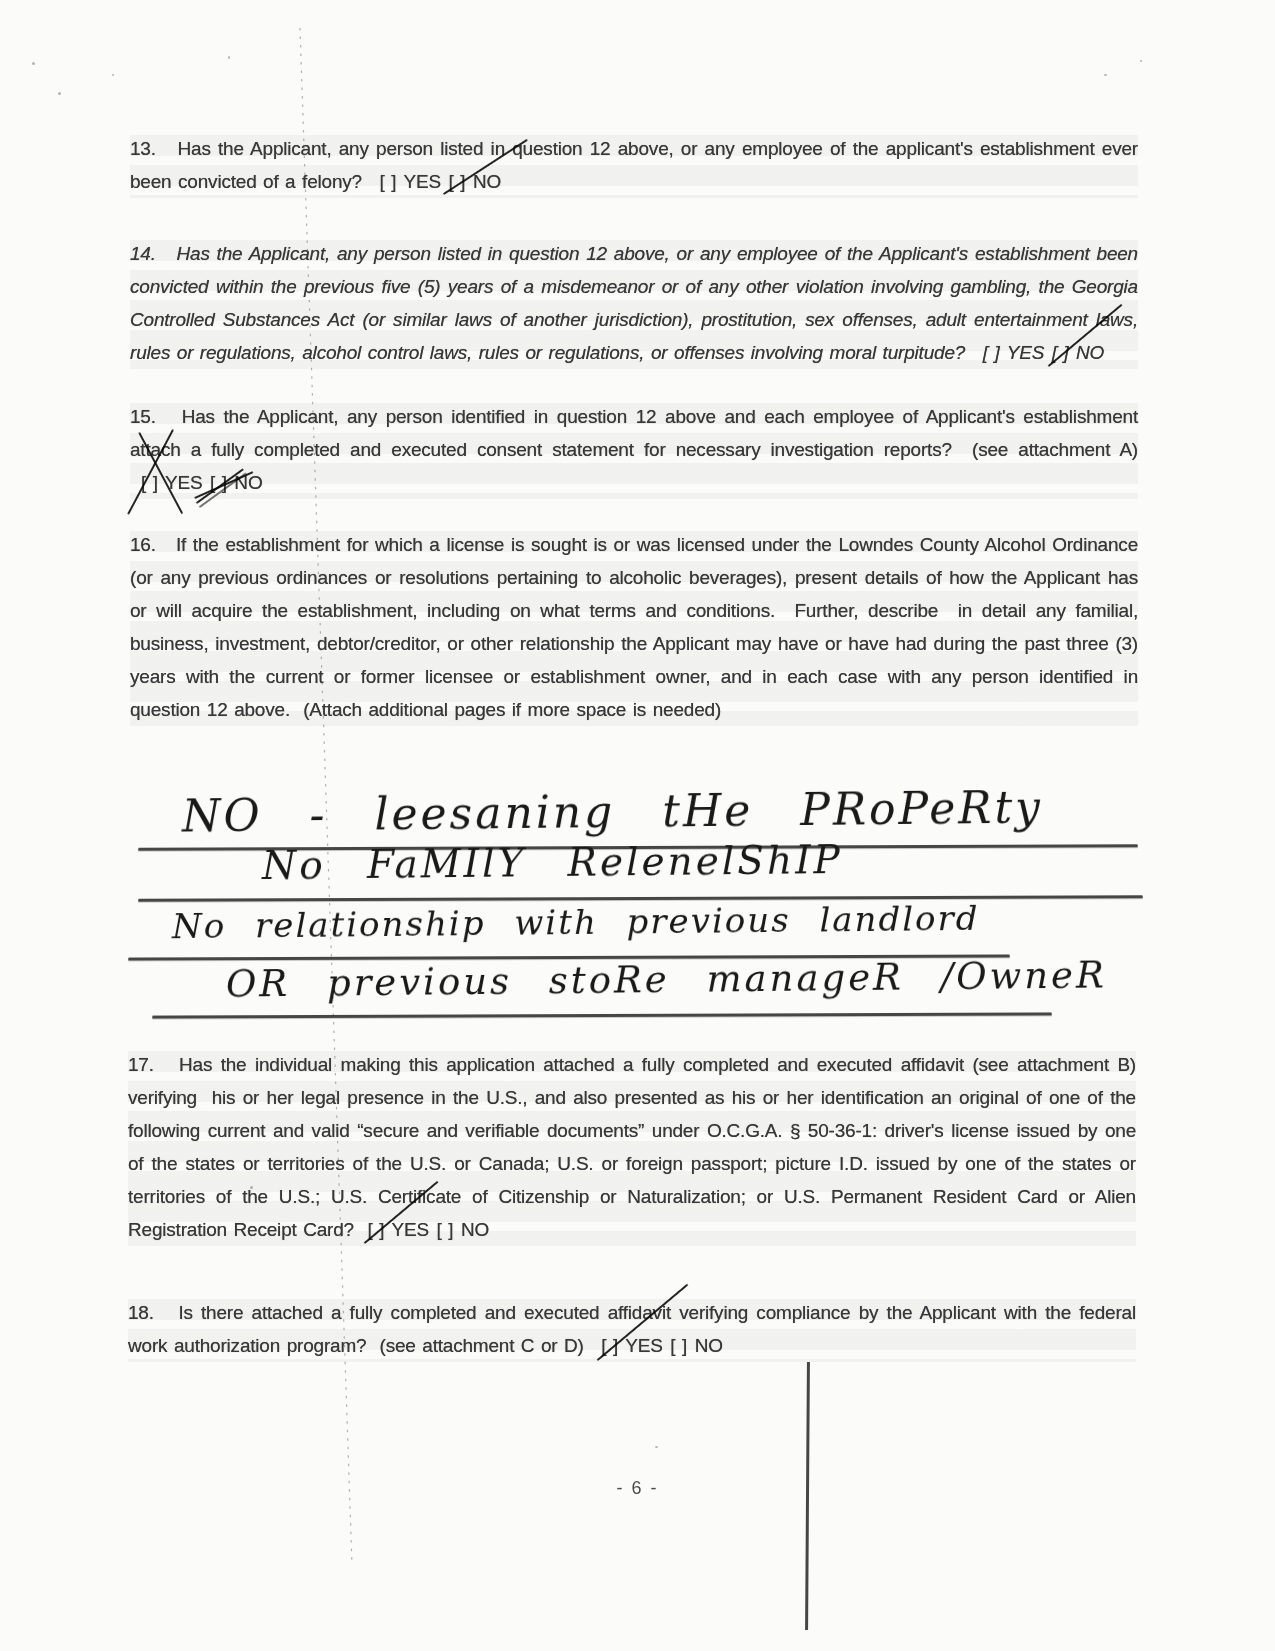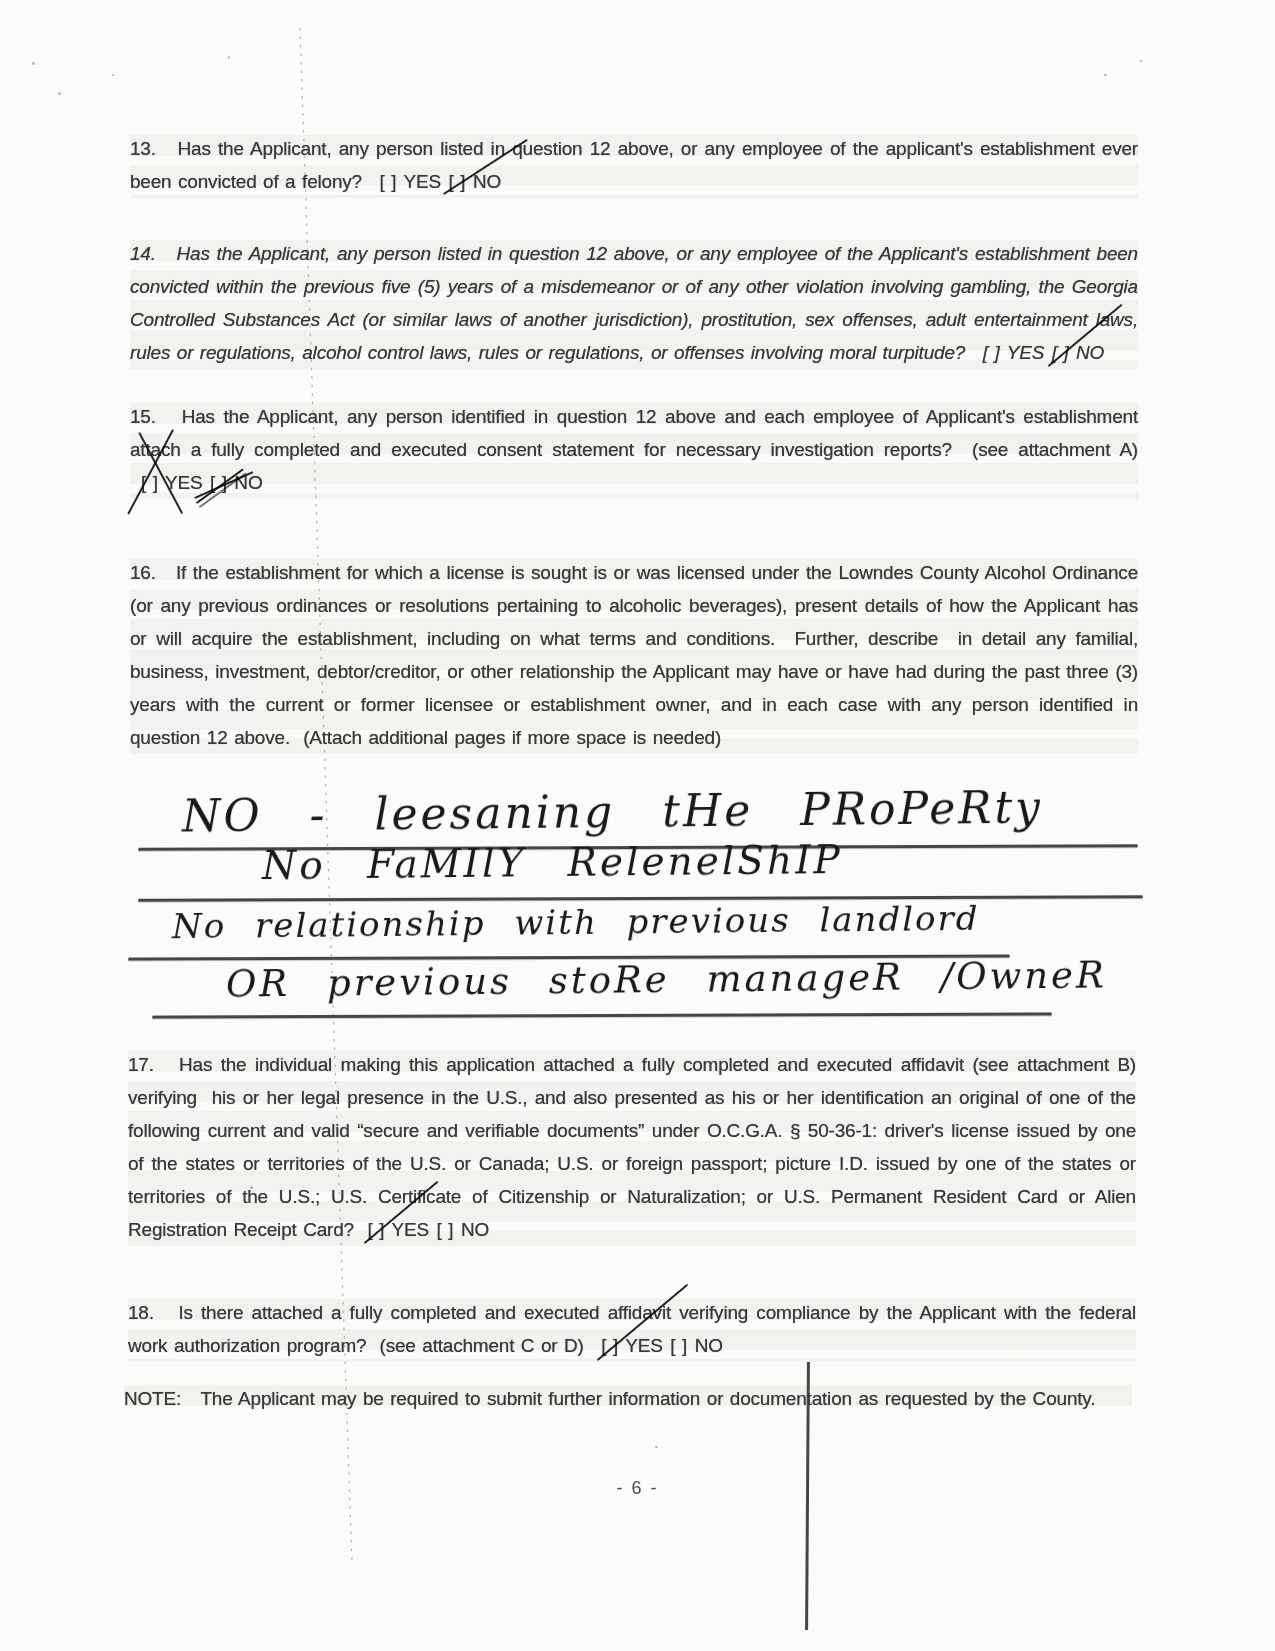--- a/index.html
+++ b/index.html
@@ -126,21 +126,21 @@
   <div class="q" style="top:400px;">
     <span>15.&nbsp;&nbsp; Has the Applicant, any person identified in question 12 above and each employee of Applicant's establishment attach a fully completed and executed consent statement for necessary investigation reports?&nbsp; (see attachment A)</span>
     <span class="optgroup">
       <span class="box stroke-base mark-x">[ ]</span>
       <span>YES</span>
       <span class="box stroke-base mark-scribble">[ ]</span>
       <span>NO</span>
     </span>
   </div>
 
-  <div class="q" style="top:556px;">
+  <div class="q" style="top:528px;">
     <span>16.&nbsp;&nbsp; If the establishment for which a license is sought is or was licensed under the Lowndes County Alcohol Ordinance (or any previous ordinances or resolutions pertaining to alcoholic beverages), present details of how the Applicant has or will acquire the establishment, including on what terms and conditions.&nbsp; Further, describe&nbsp; in detail any familial, business, investment, debtor/creditor, or other relationship the Applicant may have or have had during the past three (3) years with the current or former licensee or establishment owner, and in each case with any person identified in question 12 above.&nbsp; (Attach additional pages if more space is needed)</span>
   </div>
 
   <div class="hw hw1">NO - leesaning tHe PRoPeRty</div>
   <div class="rule rule1"></div>
   <div class="hw hw2">No FaMIlY RelenelShIP</div>
   <div class="rule rule2"></div>
   <div class="hw hw3">No relationship with previous landlord</div>
   <div class="rule rule3"></div>
   <div class="hw hw4">OR previous stoRe manageR /OwneR</div>
@@ -161,19 +161,16 @@
     <span class="optgroup">
       <span class="box stroke-base mark-check-long">[ ]</span>
       <span>YES</span>
       <span class="box">[ ]</span>
       <span>NO</span>
     </span>
   </div>
 
   <div class="pen-vertical"></div>
 
-  <div class="q" style="top:1382px;left:124px;">
-    <span>NOTE:&nbsp;&nbsp; The Applicant may be required to submit further information or documentation as requested by the County.</span>
-  </div>
 
   <div class="pagenum">- 6 -</div>
 
 </div>
 
 </body></html>

